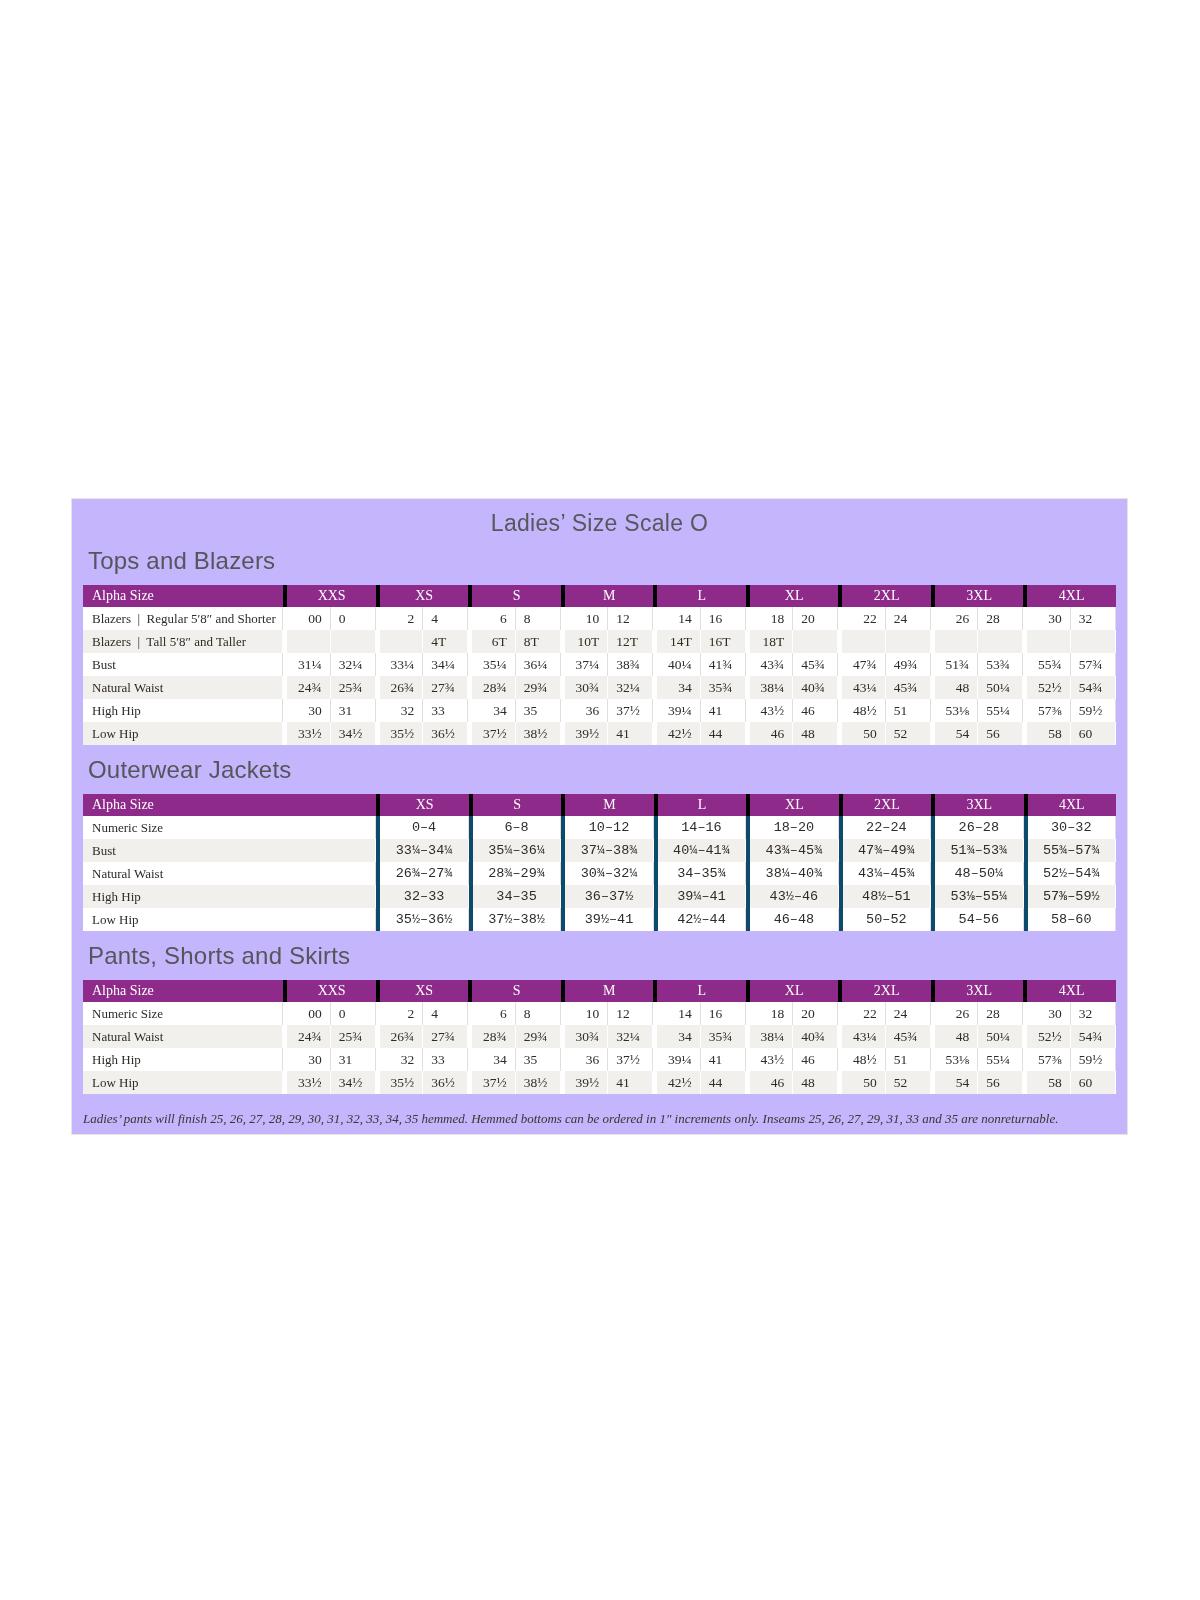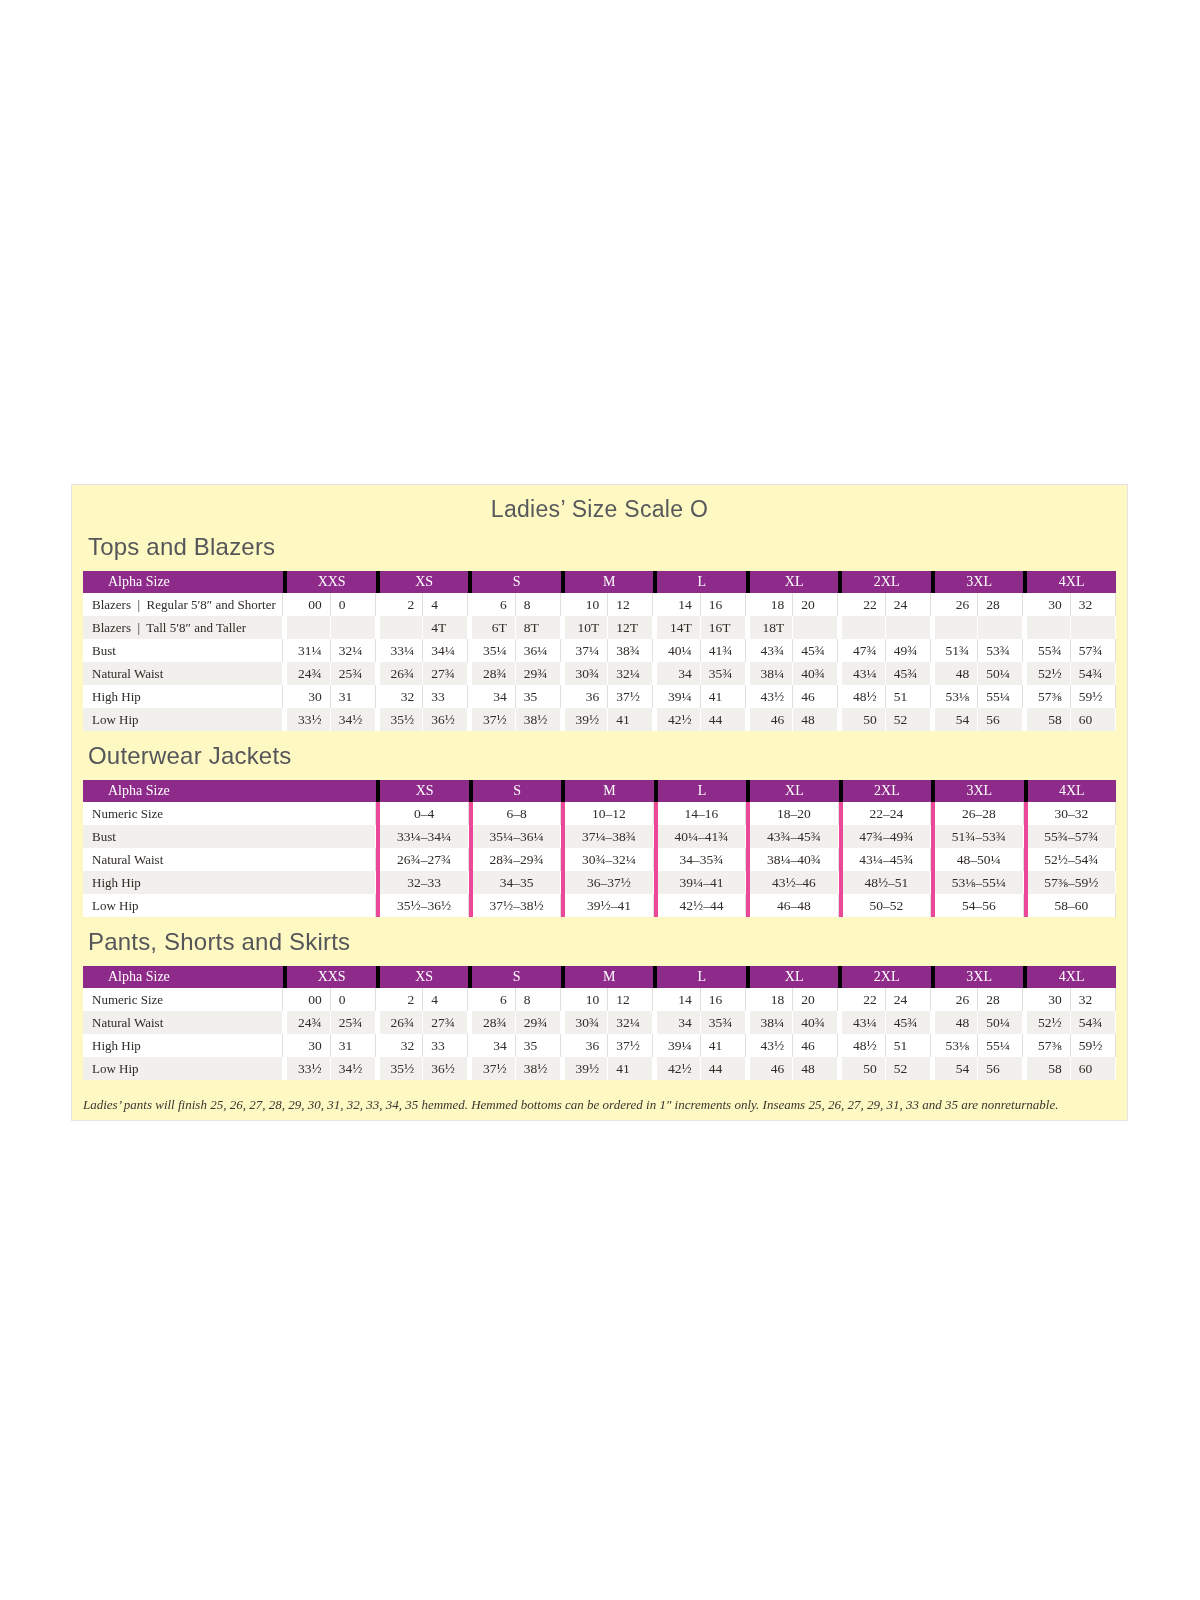--- a/index.html
+++ b/index.html
@@ -1,22 +1,22 @@
 <!DOCTYPE html>
 <html><head>
 <meta charset="utf-8">
 <style>
   html,body { margin:0; padding:0; background:#ffffff; }
   .page {
     position:relative; width:1200px; height:1600px; background:#ffffff;
     font-family:"Liberation Sans", sans-serif; overflow:hidden;
   }
   .card {
-    position:absolute; left:71px; top:484px; width:1057px; height:637px;
-    background:#fef9c3; border:1px solid #e7e5e2; box-sizing:border-box;
+    position:absolute; left:71px; top:498px; width:1057px; height:637px;
+    background:#c4b5fd; border:1px solid #e7e5e2; box-sizing:border-box;
   }
   .title {
     margin:11px 0 0 0; text-align:center;
     font-size:23px; line-height:26px; font-weight:400; color:#57585b; letter-spacing:.3px;
   }
   h2.section-heading {
     margin:12px 10px 11px 16px; font-size:24px; line-height:26px;
     font-weight:400; color:#55565a; letter-spacing:.2px;
   }
   table.size-table {
@@ -28,31 +28,31 @@
   table.paired col.col-label { width:19.4%; }
   table.paired col.half      { width:4.4777%; }
   table.single col.col-label { width:28.4%; }
   table.single col.col-size  { width:8.95%; }
 
   thead th {
     background:#8e2b8a; color:#ffffff; font-weight:400;
     font-size:14px; height:22px; line-height:22px; padding:0;
     box-sizing:border-box; overflow:hidden;
   }
-  th.label-h { text-align:left; padding-left:25px; }
+  th.label-h { text-align:left; padding-left:9px; }
   th.group   { text-align:center; border-left:4px solid #000000; }
 
   tbody td {
     height:23px; line-height:23px; font-size:13.5px; padding:0;
     box-sizing:border-box; overflow:hidden; white-space:nowrap;
   }
   td.label  { text-align:left; padding-left:9px; font-size:13px; }
   td.sub-a  { text-align:right; padding-right:8px; border-left:4px solid #ffffff; }
   td.sub-b  { text-align:left;  padding-left:8px;  border-left:1px solid transparent; }
-  td.single-v { text-align:center; border-left:4px solid #ec4899; }
+  td.single-v { text-align:center; border-left:4px solid #0c4a6e;font-family:Liberation Mono, monospace; }
   td.gend   { border-right:1px solid transparent; }
 
   tr.odd  td { background:#ffffff; }
   tr.even td { background:#f2f0ed; }
   tr.odd  td.sub-b { border-left-color:#e2dfda; }
   tr.even td.sub-b { border-left-color:#ffffff; }
   tr.odd  td.gend  { border-right-color:#e2dfda; }
   tr.even td.gend  { border-right-color:#ffffff; }
 
   .footnote {

